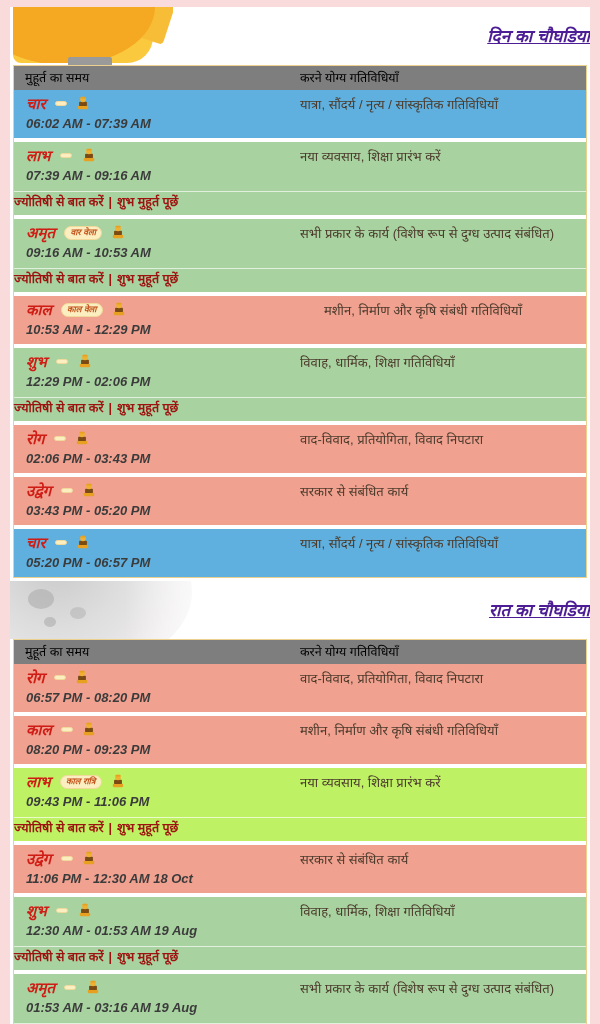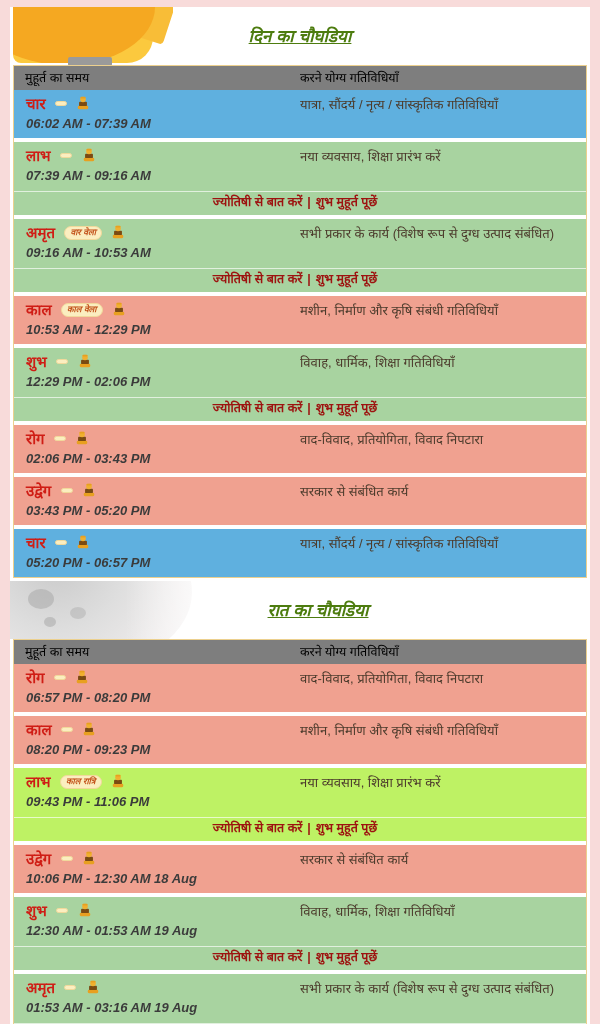--- a/index.html
+++ b/index.html
@@ -11,22 +11,22 @@
   }
   .panel{
     margin:7px 10px 0 10px;
     background:#ffffff;
     border-bottom:2px solid #d8d4d4;
     padding-bottom:2px;
   }
   
   .section-header{position:relative;height:58px;background:#fff;overflow:hidden;}
   .section-title{
-    position:relative;z-index:3;text-align:center;padding-top:17px;
-    color:#4d7c0f;font-weight:bold;font-style:italic;font-size:17px;
+    position:relative;z-index:3;text-align:right;padding-top:17px;
+    color:#4c1d95;font-weight:bold;font-style:italic;font-size:17px;
     text-decoration:underline;
   }
   .sun-art{position:absolute;left:3px;top:0;width:160px;height:56px;overflow:hidden;z-index:1;}
   .sun-art .sun-base{
     position:absolute;left:0;top:-6px;width:140px;height:62px;
     background:#fbc93e;border-radius:0 0 26px 8px;
   }
   .sun-art .sun-flap{
     position:absolute;left:100px;top:-16px;width:58px;height:46px;
     background:#f8bd37;transform:rotate(18deg);border-radius:4px;
@@ -51,31 +51,31 @@
   
   .ctable{border:1px solid #ecd08e;background:#fff;margin:0 3px;}
   .col-header{display:flex;background:#7e7e7e;color:#000000;font-size:12.5px;padding:3px 0 4px 0;}
   .col-header .c1{width:50%;padding-left:11px;box-sizing:border-box;}
   .col-header .c2{flex:1;}
   .crow{display:flex;flex-wrap:wrap;padding:4px 0 5px 0;margin-top:4px;}
   .crow.first{margin-top:0;}
   .cell-left{width:50%;padding-left:12px;box-sizing:border-box;}
   .cell-right{flex:1;padding-right:8px;box-sizing:border-box;}
   .name-line{line-height:19px;white-space:nowrap;}
-  .muhurta-name{color:#cf1d15;font-weight:bold;font-size:15px;}
+  .muhurta-name{color:#cf1d15;font-weight:bold;font-style:italic;font-size:15px;}
   .vela-badge{
     display:inline-block;background:#fbeec0;border:1px solid #f1d99b;color:#c3541c;
     font-size:8.5px;font-weight:bold;font-style:italic;border-radius:7px;
     padding:1px 5px 2px 5px;margin-left:5px;vertical-align:3px;line-height:1;
   }
   .deity-icon{display:inline-block;margin-left:5px;vertical-align:-1px;}
   .time-text{color:#3b3b3b;font-style:italic;font-weight:bold;font-size:13px;line-height:18px;margin-top:1px;}
   .activity-text{color:#4c3b2c;font-size:13px;line-height:17px;padding-top:2px;}
   .row-footer{
-    width:100%;text-align:center;margin-top:6px;padding:3px 10px 0 0;box-sizing:border-box;
+    width:100%;text-align:left;margin-top:6px;padding:3px 10px 0 0;box-sizing:border-box;
     border-top:1px solid rgba(255,255,255,.65);
     font-size:12.5px;font-weight:bold;color:#9d1310;line-height:15px;
   }
   .row-footer a{color:#9d1310;text-decoration:none;cursor:pointer;}
   .link-sep{margin:0 5px;}
 </style>
 </head>
 <body>
 
 <div class="panel">
@@ -159,21 +159,21 @@
       <div class="time-text">09:16 AM - 10:53 AM</div>
     </div>
     <div class="cell-right">
       <div class="activity-text">सभी प्रकार के कार्य (विशेष रूप से दुग्ध उत्पाद संबंधित)</div>
     </div>
     <div class="row-footer">
       <a href="#">ज्योतिषी से बात करें</a><span class="link-sep">|</span><a href="#">शुभ मुहूर्त पूछें</a>
     </div>
   </div>
 
-  <div class="crow" style="background: rgb(240, 161, 144);">
+  <div class="crow" style="background: rgb(240, 161, 144); gap: 24px;">
     <div class="cell-left">
       <div class="name-line">
         <span class="muhurta-name">काल</span>
         <span class="vela-badge">काल वेला</span>
         <span class="deity-icon">
           <svg width="14" height="14" viewBox="0 0 16 16" aria-hidden="true">
             <rect x="2" y="11" width="12" height="4" rx="1.5" fill="#e8a020"></rect>
             <rect x="3.5" y="6.5" width="9" height="5" rx="1" fill="#7a4a12"></rect>
             <circle cx="8" cy="4" r="3.2" fill="#f0b030"></circle>
             <rect x="5" y="0.8" width="6" height="2" rx="1" fill="#e8a020"></rect>
@@ -372,21 +372,21 @@
         <span class="vela-badge" hidden=""></span>
         <span class="deity-icon" hidden="">
           <svg width="14" height="14" viewBox="0 0 16 16" aria-hidden="true">
             <rect x="2" y="11" width="12" height="4" rx="1.5" fill="#e8a020"></rect>
             <rect x="3.5" y="6.5" width="9" height="5" rx="1" fill="#7a4a12"></rect>
             <circle cx="8" cy="4" r="3.2" fill="#f0b030"></circle>
             <rect x="5" y="0.8" width="6" height="2" rx="1" fill="#e8a020"></rect>
           </svg>
         </span>
       </div>
-      <div class="time-text">10:06 PM - 12:30 AM 18 Aug</div>
+      <div class="time-text">11:06 PM - 12:30 AM 18 Oct</div>
     </div>
     <div class="cell-right">
       <div class="activity-text">सरकार से संबंधित कार्य</div>
     </div>
 
   </div>
 
   <div class="crow" style="background: rgb(168, 211, 160);">
     <div class="cell-left">
       <div class="name-line">

